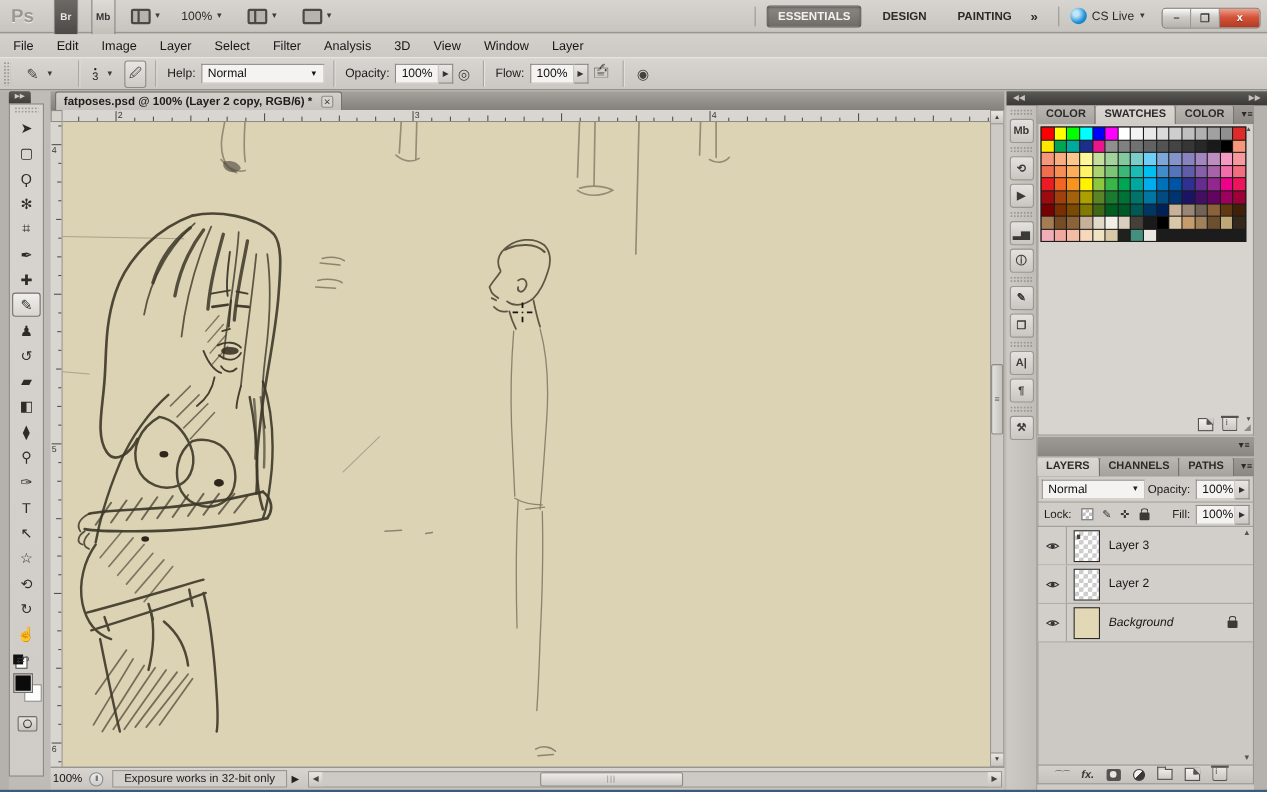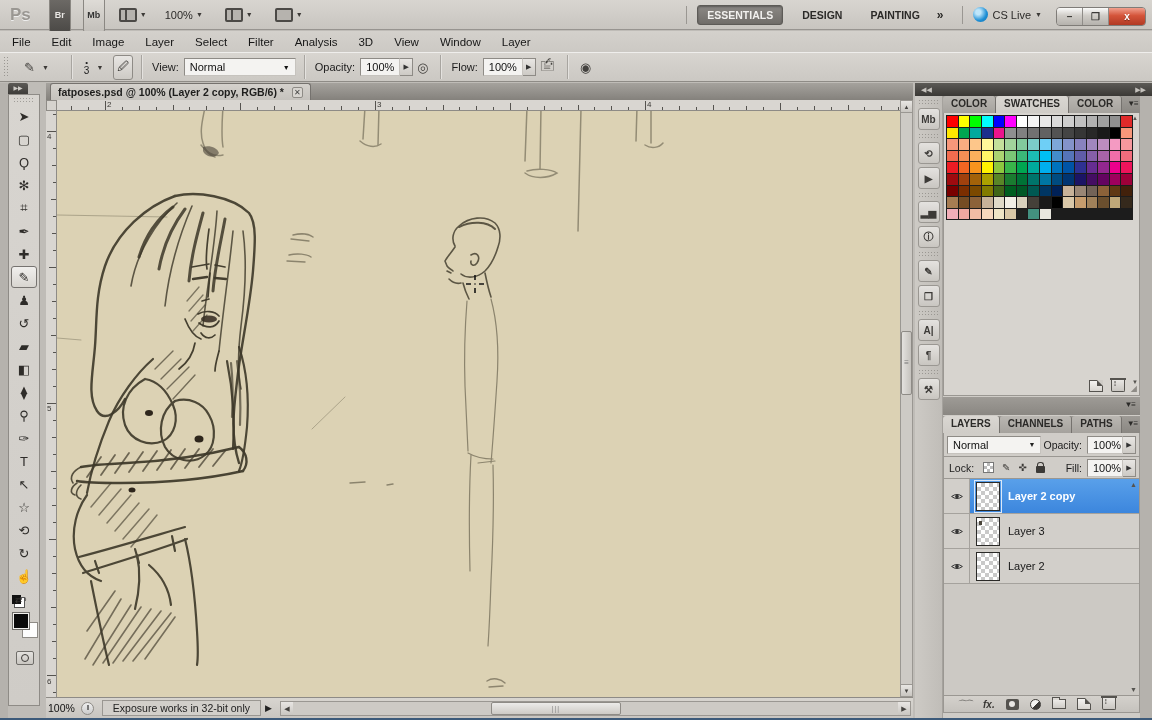--- a/index.html
+++ b/index.html
@@ -268,21 +268,21 @@
   <span class="opt-sep"></span>
   <span id="brush-preset">
     <span class="dot">•</span>
     <span>3</span>
   </span>
   <span class="dd-arrow">▼</span>
   <span class="tool-btn" style="border:1px solid #8e8b86;border-radius:3px;background:linear-gradient(#e8e6e3,#cdcac5)">
     <span class="opt-icon" style="margin:0;font-size:11px">🖉</span>
   </span>
   <span class="opt-sep"></span>
-  <span class="opt-label">View:</span>
+  <span class="opt-label">Help:</span>
   <span class="inset" style="width:112px;justify-content:space-between">
     <span>Normal</span>
     <span style="font-size:7px">▼</span>
   </span>
   <span class="opt-sep"></span>
   <span class="opt-label">Opacity:</span>
   <span class="inset" style="width:40px">100%</span>
   <span class="spin">▶</span>
   <span class="opt-icon">◎</span>
   <span class="opt-sep"></span>
@@ -865,30 +865,20 @@
       <span class="lock-icon">✎</span>
       <span class="lock-icon">✜</span>
       <span class="padlock"></span>
       <span class="flex-right">
         <span class="opt-label">Fill:</span>
         <span class="inset" style="width:36px">100%</span>
         <span class="spin">▶</span>
       </span>
     </div>
     <div id="layer-list">
-        <div class="layer-row selected">
-          <span class="eye-cell">
-            <svg class="eye-glyph" viewBox="0 0 14 10">
-              <path d="M1 5 Q7 0.5 13 5 Q7 9.5 1 5 Z" fill="none" stroke="#333" stroke-width="1.1"></path>
-              <circle cx="7" cy="5" r="2" fill="#333"></circle>
-            </svg>
-          </span>
-          <span class="layer-thumb"></span>
-          <span class="layer-name">Layer 2 copy</span>
-        </div>
         <div class="layer-row">
           <span class="eye-cell">
             <svg class="eye-glyph" viewBox="0 0 14 10">
               <path d="M1 5 Q7 0.5 13 5 Q7 9.5 1 5 Z" fill="none" stroke="#333" stroke-width="1.1"></path>
               <circle cx="7" cy="5" r="2" fill="#333"></circle>
             </svg>
           </span>
           <span class="layer-thumb">
             <span class="mark"></span>
           </span>
@@ -897,20 +887,31 @@
         <div class="layer-row">
           <span class="eye-cell">
             <svg class="eye-glyph" viewBox="0 0 14 10">
               <path d="M1 5 Q7 0.5 13 5 Q7 9.5 1 5 Z" fill="none" stroke="#333" stroke-width="1.1"></path>
               <circle cx="7" cy="5" r="2" fill="#333"></circle>
             </svg>
           </span>
           <span class="layer-thumb"></span>
           <span class="layer-name">Layer 2</span>
         </div>
+        <div class="layer-row">
+          <span class="eye-cell">
+            <svg class="eye-glyph" viewBox="0 0 14 10">
+              <path d="M1 5 Q7 0.5 13 5 Q7 9.5 1 5 Z" fill="none" stroke="#333" stroke-width="1.1"></path>
+              <circle cx="7" cy="5" r="2" fill="#333"></circle>
+            </svg>
+          </span>
+          <span class="layer-thumb bg-thumb"></span>
+          <span class="layer-name italic">Background</span>
+          <span class="padlock layer-lock"></span>
+        </div>
         <span id="layers-scroll-up" style="position: absolute; right: 2px; top: 2px; font-size: 7px; color: rgb(85, 83, 79);">▲</span>
         <span style="position: absolute; right: 2px; bottom: 2px; font-size: 7px; color: rgb(85, 83, 79);">▼</span>
       </div>
     <div id="layers-footer">
       <span class="icon-link">⌒⌒</span>
       <span class="fx-label">fx.</span>
       <span class="icon-mask"></span>
       <span class="icon-adj"></span>
       <span class="icon-folder"></span>
       <span class="mini-icon icon-newpage"></span>

